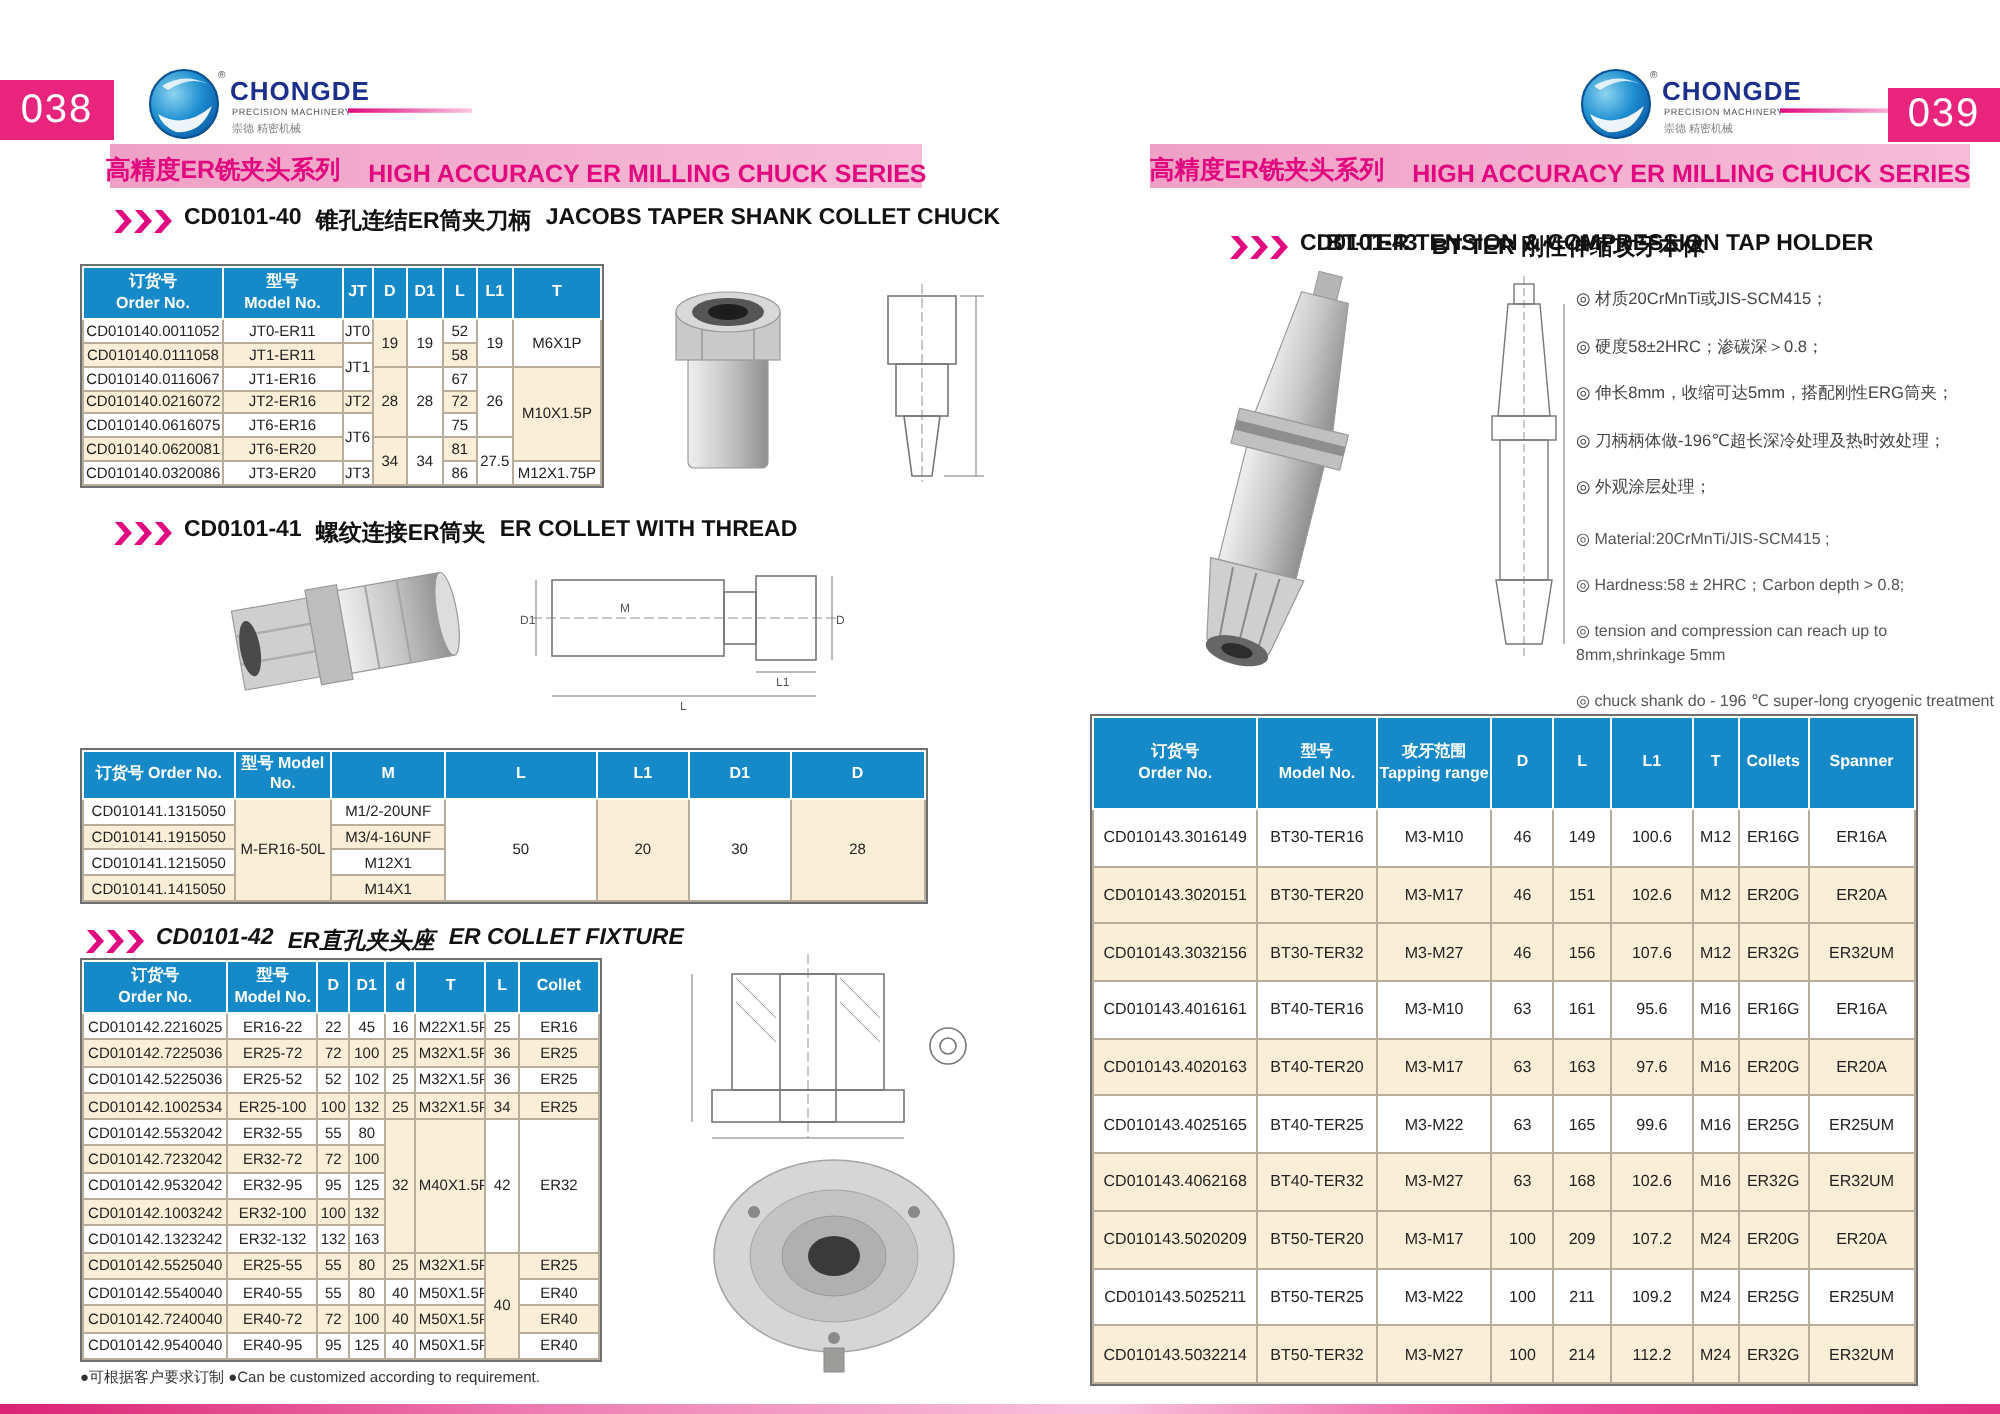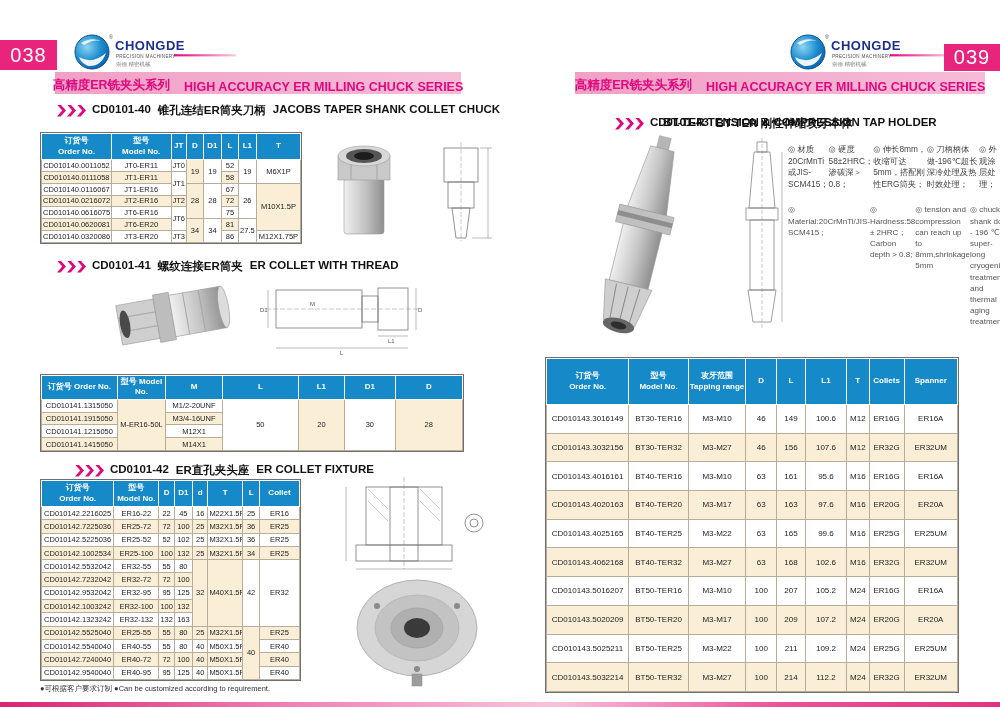--- a/index.html
+++ b/index.html
@@ -25,21 +25,21 @@
   .tbox th{background:#168ac9;color:#fff;font-weight:bold;font-size:8px;border:1px solid #fdfdfd;
            white-space:pre-line;line-height:1.3;padding:1px 0;text-align:center;vertical-align:middle;}
   .tbox td{font-size:7.5px;text-align:center;vertical-align:middle;border:1px solid #b7ad9a;
            color:#222;padding:0 1px;background:#fff;overflow:hidden;white-space:nowrap;}
   .tbox tr.alt td{background:#fbeed6;}
   .tbox td.bg-c{background:#fbeed6 !important;}
   .tbox td.bg-w{background:#fff !important;}
   .t40 thead tr{height:26px;} .t41 thead tr{height:22px;} .t42 thead tr{height:26px;}
   .t43 thead tr{height:46px;} .t43 td{font-size:8px;}
   
-  .speclist{display:flex;flex-direction:row;gap:0;}
+  .speclist{display:flex;flex-direction:column;gap:12px;}
   .speclist .spec-item{font-size:8.3px;line-height:1.4;color:#444;}
   .speclist.en .spec-item{font-size:8px;color:#555;}
   .note{font-size:7.5px;color:#333;white-space:nowrap;}
   .footerbar{background:linear-gradient(90deg,#db2273 0%,#ee7fb3 28%,#f9c2da 55%,#ec519b 78%,#e23383 100%);}
   svg text{font-family:"Liberation Sans","DejaVu Sans",sans-serif;}
 </style>
 </head>
 <body>
 
 <div id="spread">
@@ -282,21 +282,21 @@
             <td>M12X1</td>
           </tr>
           <tr class="alt">
             <td>CD010141.1415050</td>
             <td>M14X1</td>
           </tr>
         </tbody>
       </table>
   </div>
 
-  <div class="abs sec" style="left:75px;top:437px;">
+  <div class="abs sec" style="left:43px;top:437px;font-style:italic;">
     <span class="chevs">
         <i></i>
         <i></i>
         <i></i>
       </span>
     <span class="txt">
       <span>CD0101-42</span>
       <span>ER直孔夹头座</span>
       <span>ER COLLET FIXTURE</span>
     </span>
@@ -586,20 +586,31 @@
             <td>BT30-TER16</td>
             <td>M3-M10</td>
             <td>46</td>
             <td>149</td>
             <td>100.6</td>
             <td>M12</td>
             <td>ER16G</td>
             <td>ER16A</td>
           </tr>
           <tr class="alt">
+            <td>CD010143.3020151</td>
+            <td>BT30-TER20</td>
+            <td>M3-M17</td>
+            <td>46</td>
+            <td>151</td>
+            <td>102.6</td>
+            <td>M12</td>
+            <td>ER20G</td>
+            <td>ER20A</td>
+          </tr>
+          <tr class="alt">
             <td>CD010143.3032156</td>
             <td>BT30-TER32</td>
             <td>M3-M27</td>
             <td>46</td>
             <td>156</td>
             <td>107.6</td>
             <td>M12</td>
             <td>ER32G</td>
             <td>ER32UM</td>
           </tr>
@@ -640,31 +651,20 @@
             <td>CD010143.4062168</td>
             <td>BT40-TER32</td>
             <td>M3-M27</td>
             <td>63</td>
             <td>168</td>
             <td>102.6</td>
             <td>M16</td>
             <td>ER32G</td>
             <td>ER32UM</td>
           </tr>
-          <tr>
-            <td>CD010143.5016207</td>
-            <td>BT50-TER16</td>
-            <td>M3-M10</td>
-            <td>100</td>
-            <td>207</td>
-            <td>105.2</td>
-            <td>M24</td>
-            <td>ER16G</td>
-            <td>ER16A</td>
-          </tr>
           <tr class="alt">
             <td>CD010143.5020209</td>
             <td>BT50-TER20</td>
             <td>M3-M17</td>
             <td>100</td>
             <td>209</td>
             <td>107.2</td>
             <td>M24</td>
             <td>ER20G</td>
             <td>ER20A</td>

